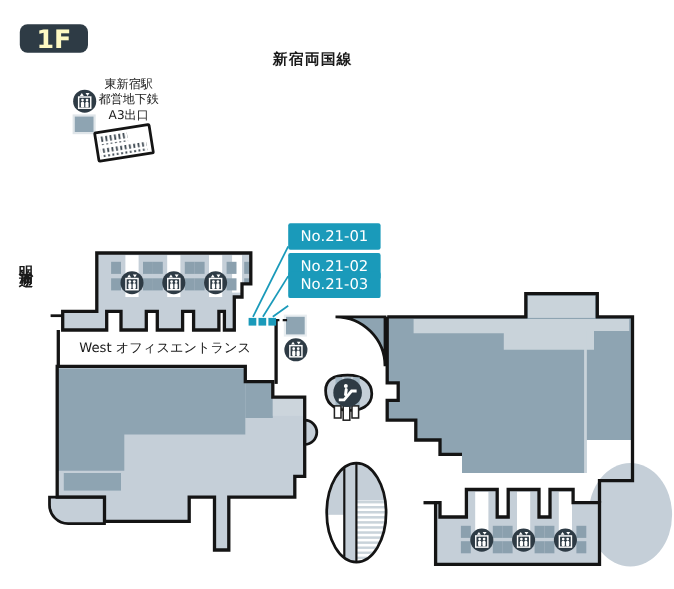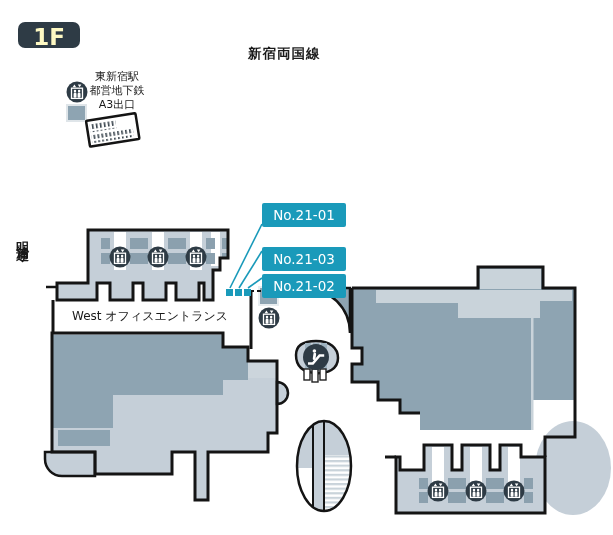--- a/index.html
+++ b/index.html
@@ -10,21 +10,21 @@
   .floor-label{left:18px;top:22px;width:62px;height:26px;background:#2e3b45;color:#fef9c3;
                border-radius:7px;font-size:23px;font-weight:bold;text-align:center;line-height:30px;}
   .street-top{left:248px;top:45px;width:120px;text-align:left;font-size:13.5px;font-weight:600;letter-spacing:1px;}
   .street-left{left:13px;top:231px;font-size:13px;font-weight:600;letter-spacing:3px;
                writing-mode:vertical-rl;text-orientation:upright;}
   .station-block{left:84px;top:70px;width:66px;text-align:center;font-size:11px;line-height:14px;font-weight:500;}
   .station-block span{display:block;}
   .west-entrance{left:72px;top:308px;width:155px;text-align:right;font-size:12px;font-weight:500;}
   .unit-label{left:262px;width:84px;height:24px;background:#1a9aba;color:#fff;border-radius:2px;
               font-size:13.5px;line-height:24px;text-align:center;font-weight:500;}
-  .u1{top:203px;} .u2{top:230px;margin-top:44px;} .u3{top:247px;}
+  .u1{top:203px;} .u2{top:230px;} .u3{top:247px;}
 </style>
 </head>
 <body>
 
 <div id="stage">
 
 <svg id="plan" width="613" height="535" viewBox="0 0 613 535">
   <defs>
     <pattern id="comb" width="4" height="10" patternUnits="userSpaceOnUse">
       <rect width="4" height="10" fill="#ffffff"></rect>

